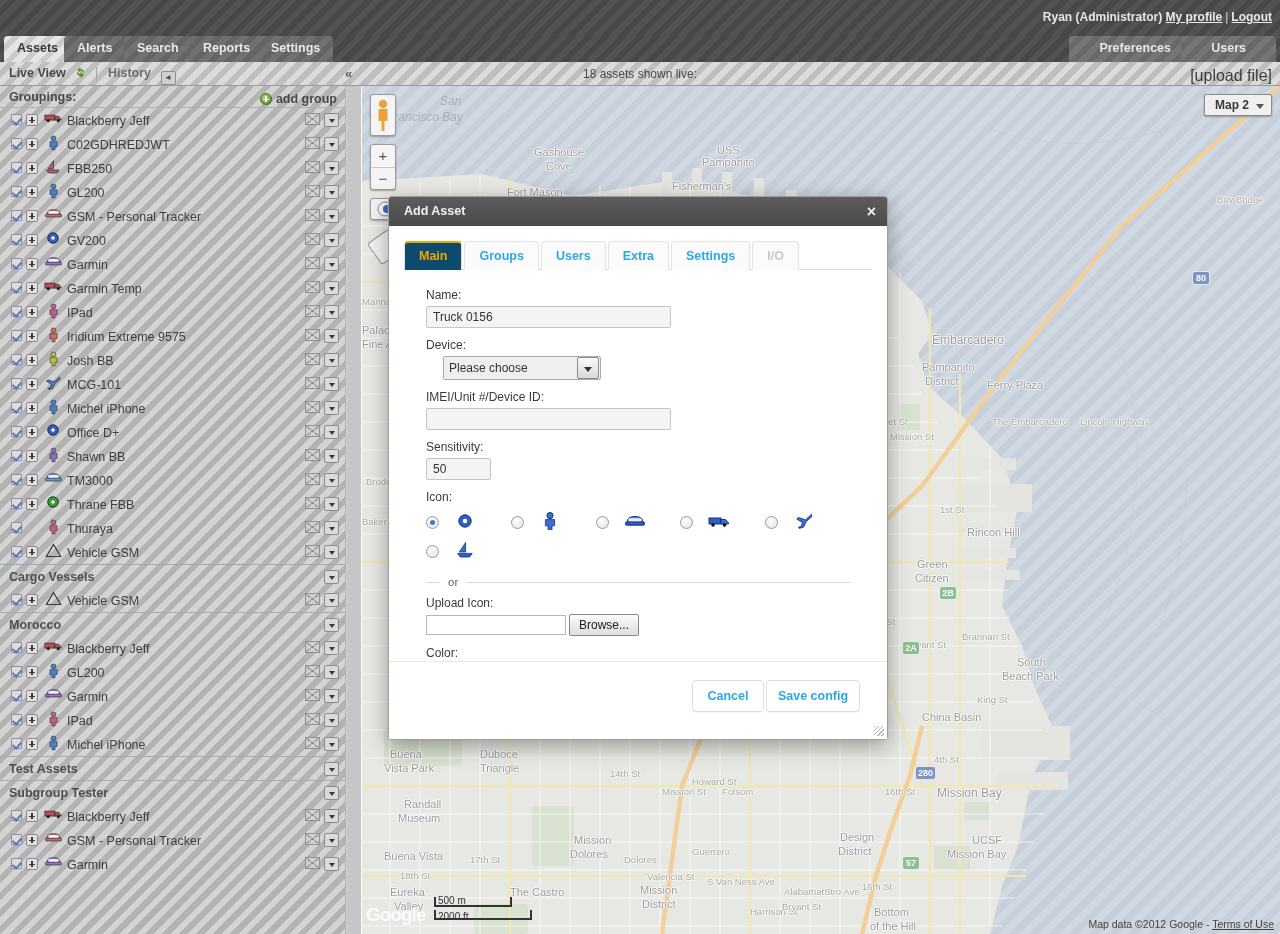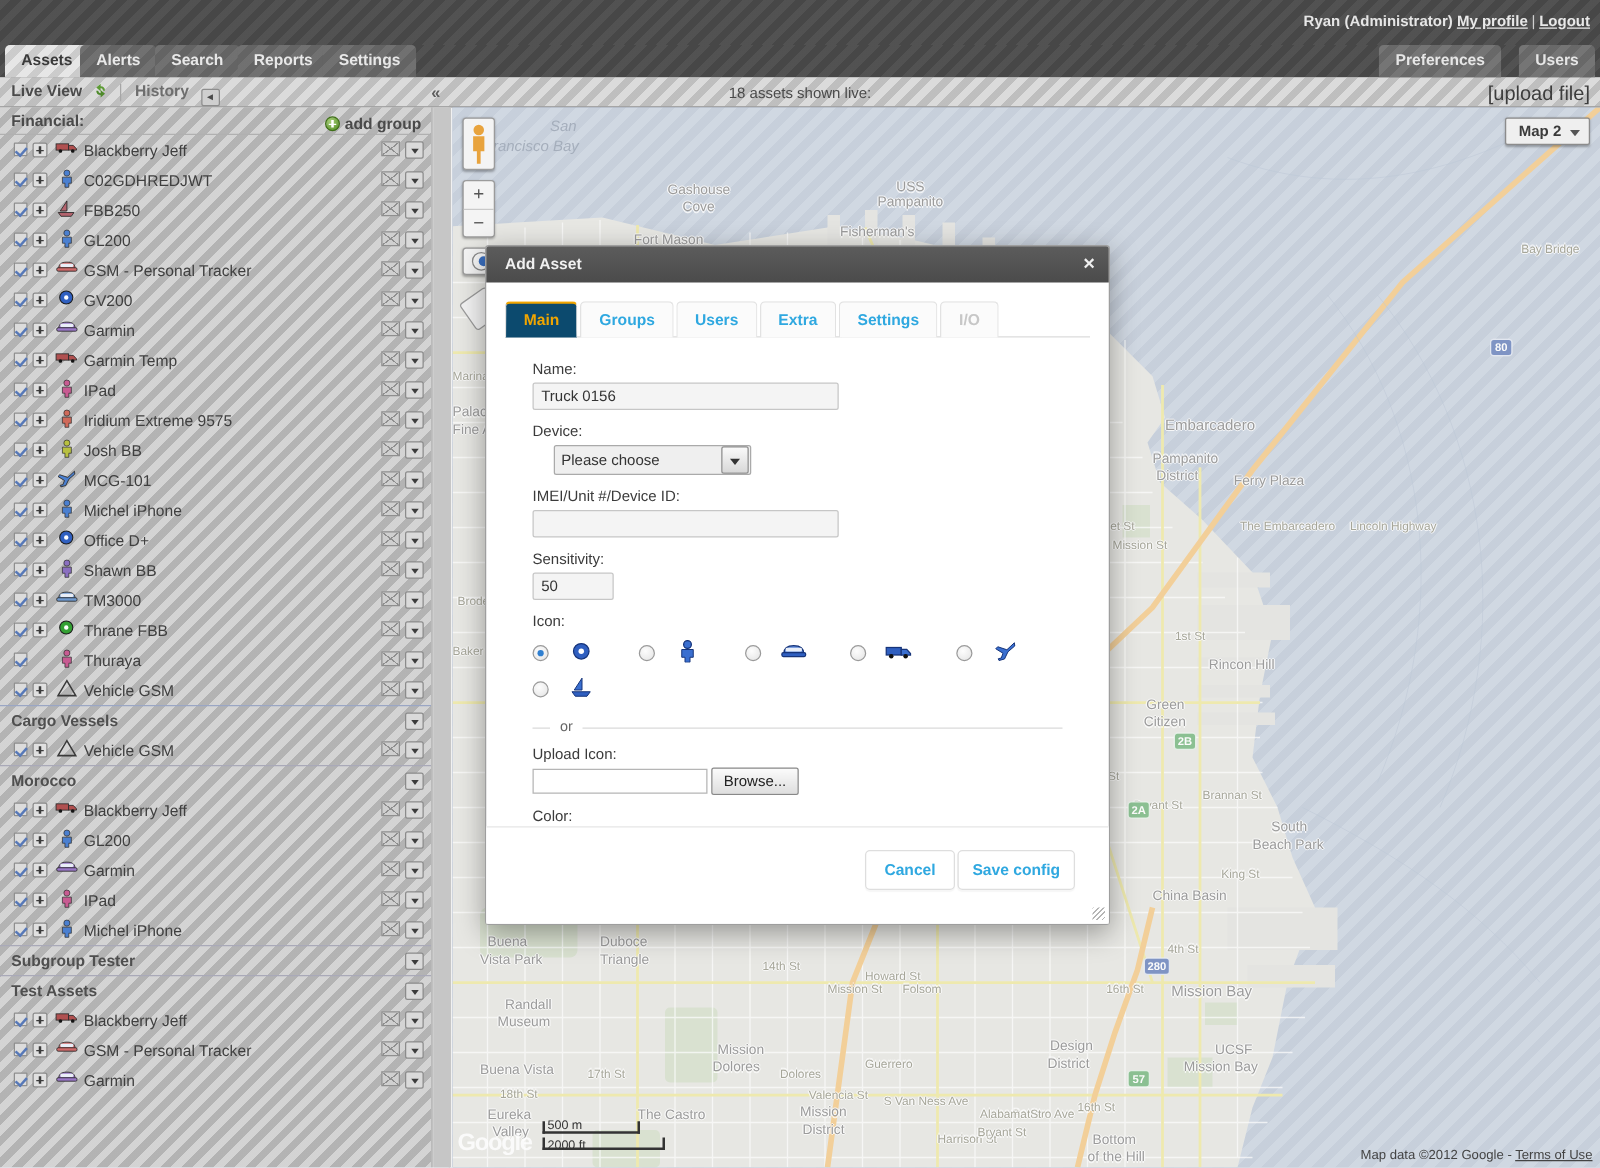--- a/index.html
+++ b/index.html
@@ -62,21 +62,21 @@
   }
   .mtab.active {
     background-color:#d2d2d2;
     background-image: repeating-linear-gradient(135deg,
       rgba(255,255,255,0.45) 0px, rgba(255,255,255,0.45) 6px,
       rgba(0,0,0,0.03) 6px, rgba(0,0,0,0.03) 12px);
     color:#3a3a3a;
   }
   .rtab {
     position:absolute; top:0; height:32px; line-height:25px;
-    padding:0 13px; font-size:12.5px; font-weight:bold; color:#e6e6e6;
+    padding:0 30px; font-size:12.5px; font-weight:bold; color:#e6e6e6;
     border-radius:4px 4px 0 0;
     background-color:#6e6e6e;
     background-image: repeating-linear-gradient(135deg,
       rgba(255,255,255,0.05) 0px, rgba(255,255,255,0.05) 6px,
       rgba(0,0,0,0.05) 6px, rgba(0,0,0,0.05) 12px);
     cursor:pointer;
   }
 
   
   #subbar {
@@ -421,21 +421,21 @@
       <span>History</span>
       <span class="histbtn">◄</span>
     </div>
     <div id="collapse">«</div>
     <div id="assetcount">18 assets shown live:</div>
     <div id="uploadfile">[upload file]</div>
   </div>
 
   <div id="sidebar" class="stripes-mid">
     <div class="grp-head" id="groupings-row">
-      <span>Financial:</span>
+      <span>Groupings:</span>
       <span class="addlink">
         <span class="plus-circle"></span><span>add group</span>
       </span>
     </div>
     <div id="sidebar-list">
         <div class="asset-row"><span class="cb"></span><span class="expbtn"></span><span class="aicon"><svg width="19" height="13" viewBox="0 0 22 14">
               <rect x="1" y="4.2" width="11.6" height="5.8" fill="#b05050" stroke="#2b2b2b" stroke-width=".8"></rect>
               <path d="M12.6 5.6 h4.3 l3 3.2 v1.2 h-7.3 z" fill="#b05050" stroke="#2b2b2b" stroke-width=".8"></path>
               <circle cx="5" cy="10.8" r="1.7" fill="#151515"></circle>
               <circle cx="16.4" cy="10.8" r="1.7" fill="#151515"></circle>
@@ -536,22 +536,22 @@
               <rect x="5" y="4.2" width="12" height="3" rx="1" fill="#e9eef7"></rect>
             </svg></span><span class="lbl">Garmin</span><span class="row-right"><span class="mailbtn"></span><span class="dropbtn"></span></span></div>
         <div class="asset-row"><span class="cb"></span><span class="expbtn"></span><span class="aicon"><svg width="13" height="16" viewBox="0 0 16 18">
               <circle cx="8" cy="3.4" r="3" fill="#c85b92" stroke="#2b2b2b" stroke-width=".7"></circle>
               <path d="M3.6 7.4 h8.8 v6 h-2.5 v4 h-3.8 v-4 h-2.5 z" fill="#c85b92" stroke="#2b2b2b" stroke-width=".7"></path>
             </svg></span><span class="lbl">IPad</span><span class="row-right"><span class="mailbtn"></span><span class="dropbtn"></span></span></div>
         <div class="asset-row"><span class="cb"></span><span class="expbtn"></span><span class="aicon"><svg width="13" height="16" viewBox="0 0 16 18">
               <circle cx="8" cy="3.4" r="3" fill="#4a7fd0" stroke="#2b2b2b" stroke-width=".7"></circle>
               <path d="M3.6 7.4 h8.8 v6 h-2.5 v4 h-3.8 v-4 h-2.5 z" fill="#4a7fd0" stroke="#2b2b2b" stroke-width=".7"></path>
             </svg></span><span class="lbl">Michel iPhone</span><span class="row-right"><span class="mailbtn"></span><span class="dropbtn"></span></span></div>
+        <div class="group-bar plain"><span>Test Assets</span><span class="row-right"><span class="dropbtn"></span></span></div>
         <div class="group-bar plain"><span>Subgroup Tester</span><span class="row-right"><span class="dropbtn"></span></span></div>
-        <div class="group-bar plain"><span>Test Assets</span><span class="row-right"><span class="dropbtn"></span></span></div>
         <div class="asset-row"><span class="cb"></span><span class="expbtn"></span><span class="aicon"><svg width="19" height="13" viewBox="0 0 22 14">
               <rect x="1" y="4.2" width="11.6" height="5.8" fill="#b05050" stroke="#2b2b2b" stroke-width=".8"></rect>
               <path d="M12.6 5.6 h4.3 l3 3.2 v1.2 h-7.3 z" fill="#b05050" stroke="#2b2b2b" stroke-width=".8"></path>
               <circle cx="5" cy="10.8" r="1.7" fill="#151515"></circle>
               <circle cx="16.4" cy="10.8" r="1.7" fill="#151515"></circle>
             </svg></span><span class="lbl">Blackberry Jeff</span><span class="row-right"><span class="mailbtn"></span><span class="dropbtn"></span></span></div>
         <div class="asset-row"><span class="cb"></span><span class="expbtn"></span><span class="aicon"><svg width="19" height="13" viewBox="0 0 22 14">
               <path d="M3.4 8.6 C3.4 4.8 5.4 2.6 11 2.6 C16.6 2.6 18.6 4.8 18.6 8.6 z" fill="#d06a6a" stroke="#2b2b2b" stroke-width=".8"></path>
               <rect x="1.6" y="7.8" width="18.8" height="3.2" rx="1.3" fill="#d06a6a" stroke="#2b2b2b" stroke-width=".8"></rect>
               <rect x="5" y="4.2" width="12" height="3" rx="1" fill="#e9eef7"></rect>

